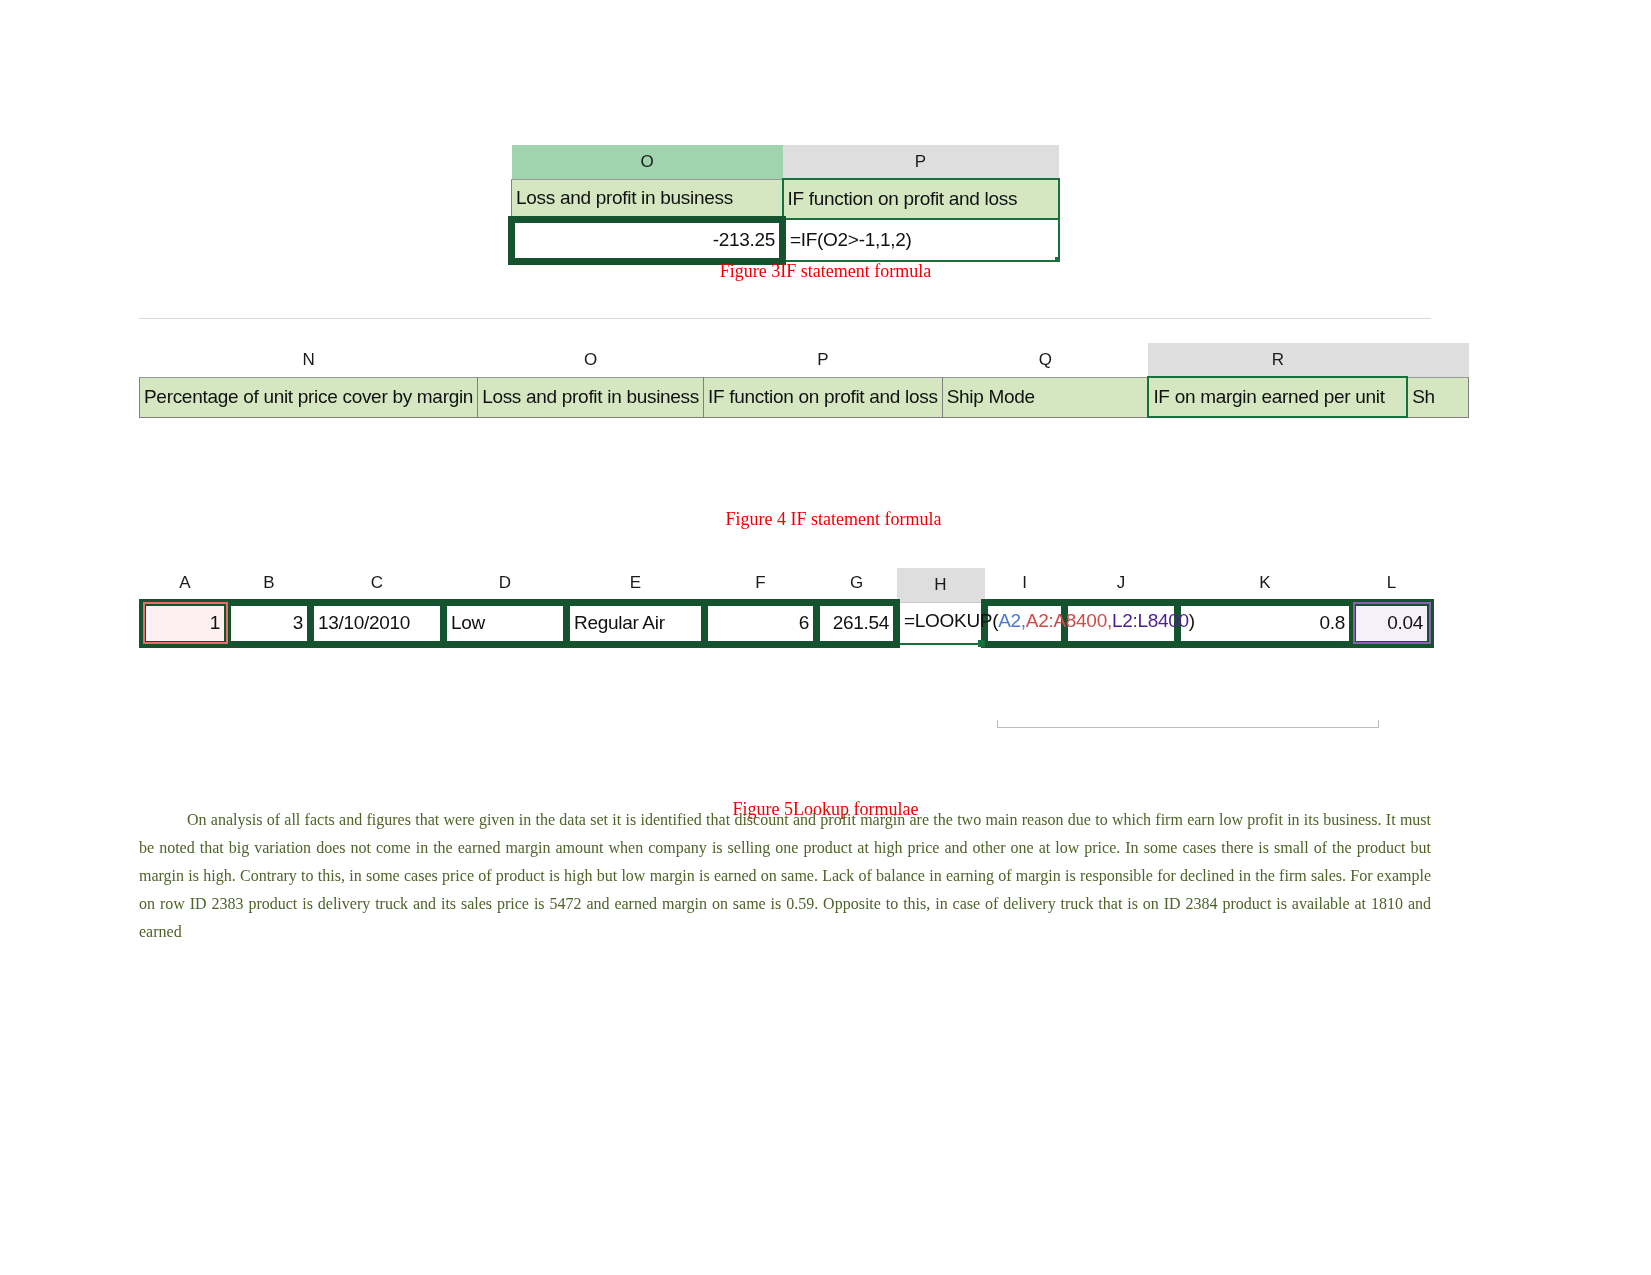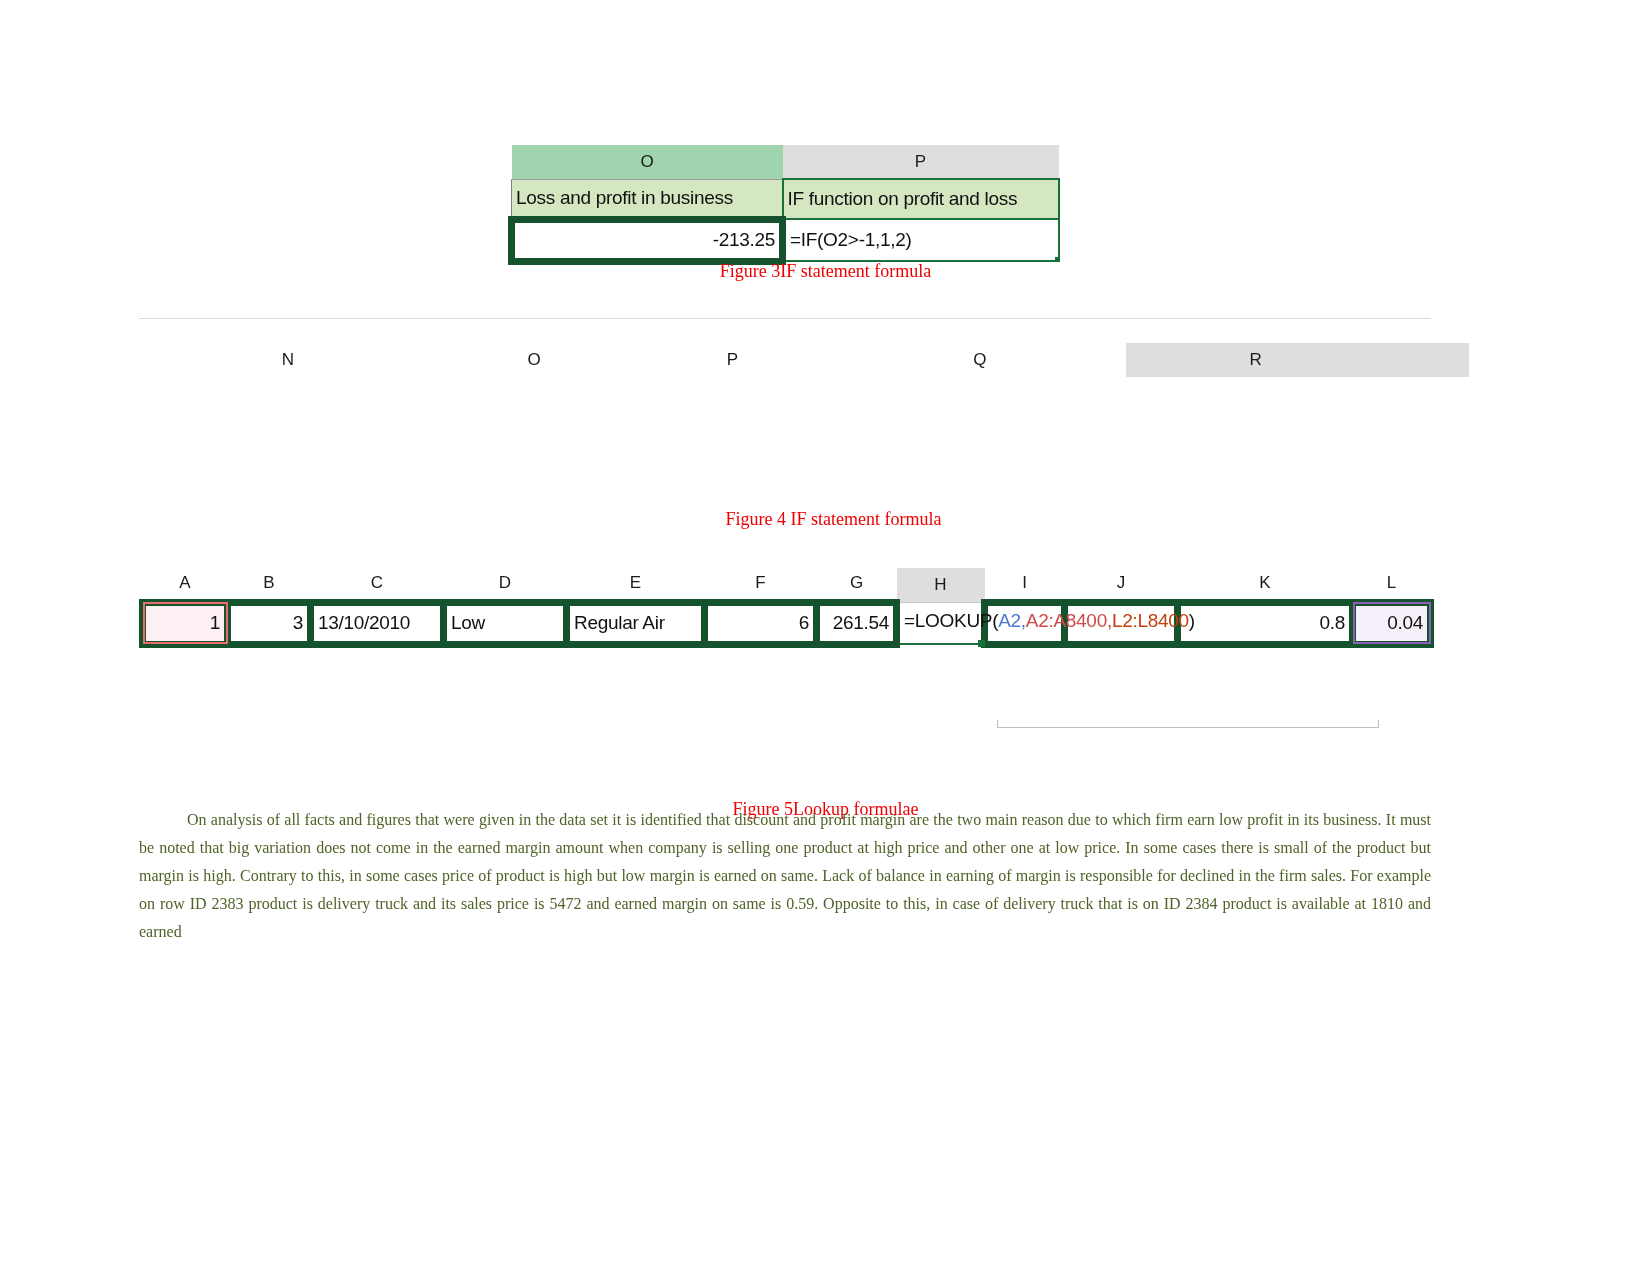--- a/index.html
+++ b/index.html
@@ -63,21 +63,21 @@
   .sel-anchor::after {
     content:"";
     position:absolute;
     right:-4px; bottom:-4px;
     width:7px; height:7px;
     background:#18703c;
   }
 
   .refA { color:#4a77d4; }
   .refR { color:#d04a4a; }
-  .refP { color:#c2410c; }
+  .refP { color:#4c1d95; }
 
   
   .refbox-red { outline: 2px solid #ec6b6b; outline-offset:-2px; background:#fdf0f3 !important; }
   .refbox-purple { outline: 2px solid #8f5fb5; outline-offset:-2px; background:#f5f0fa !important; }
 
   
   .caption {
     position: absolute;
     width: 100%;
     text-align: center;
@@ -147,20 +147,28 @@
           <col style="width:90px">
       </colgroup>
       <tbody>
           <tr class="colhdr">
         <td>N</td>
         <td>O</td>
         <td>P</td>
         <td>Q</td>
         <td class="grey">R</td>
         <td class="grey"></td>
+      </tr>
+      <tr class="hdrrow">
+        <td class="l">Percentage of unit price cover by margin</td>
+        <td class="l">Loss and profit in business</td>
+        <td class="l">IF function on profit and loss</td>
+        <td class="l">Ship Mode</td>
+        <td class="l selhdr">IF on margin earned per unit</td>
+        <td class="l">Sh</td>
       </tr>
     </tbody>
       </table>
   </div>
 </div>
 
 <div class="caption" style="top:509px; left:8px;">Figure 4 IF statement formula</div>
 
 <div class="clipwrap" style="left:139px; top:568px; width:1356px; height:165px;">
   <div class="sheet" style="left:0; top:0;">

